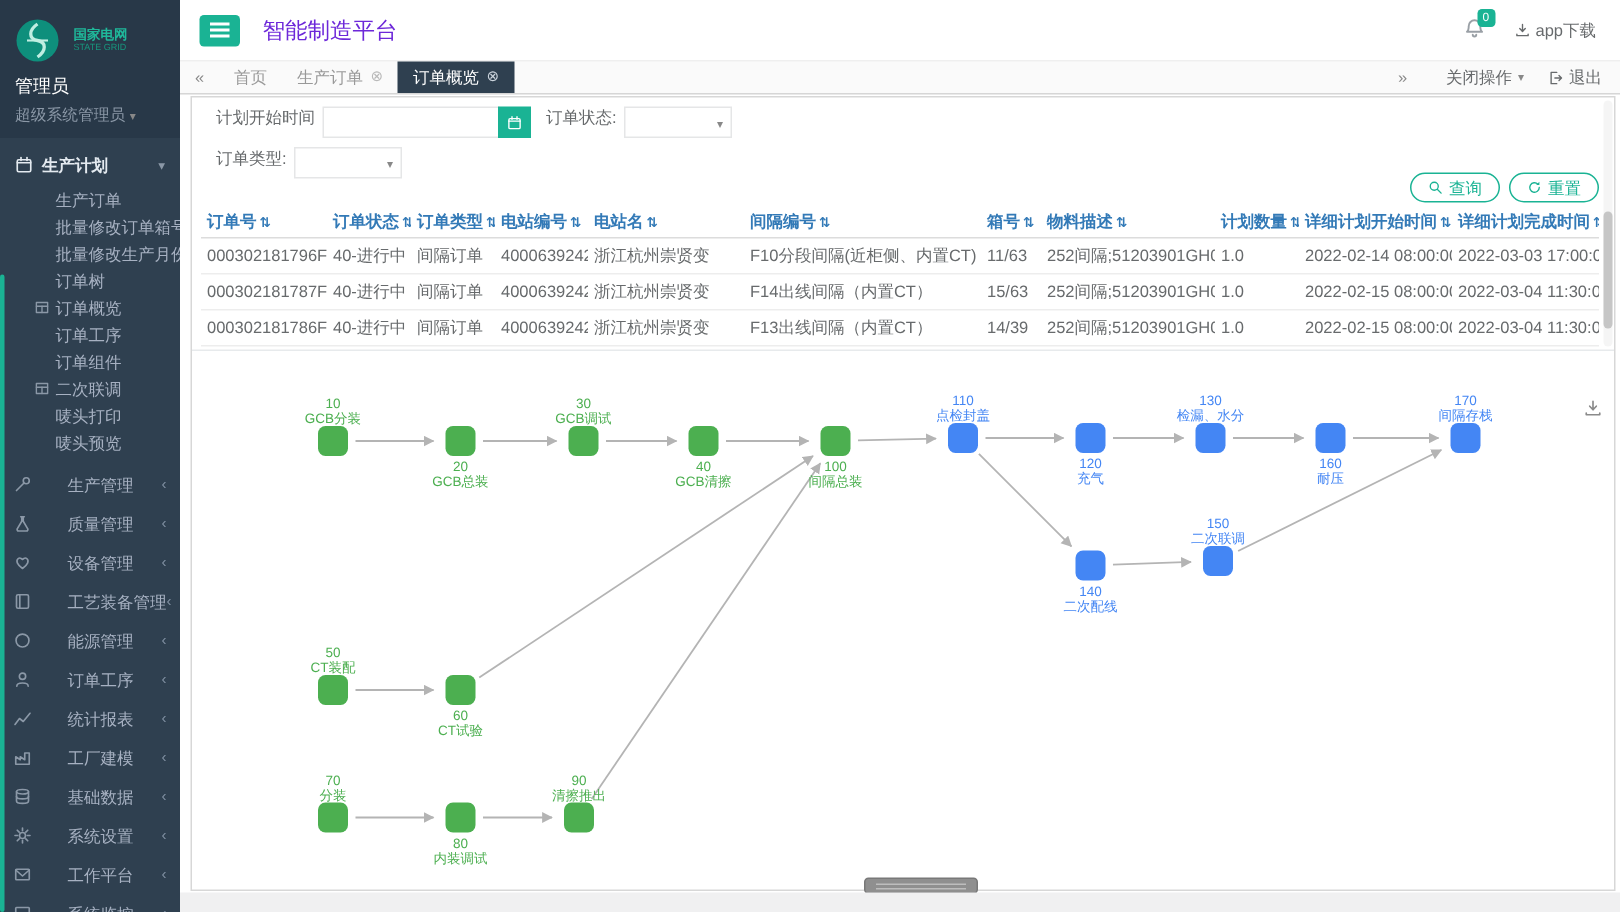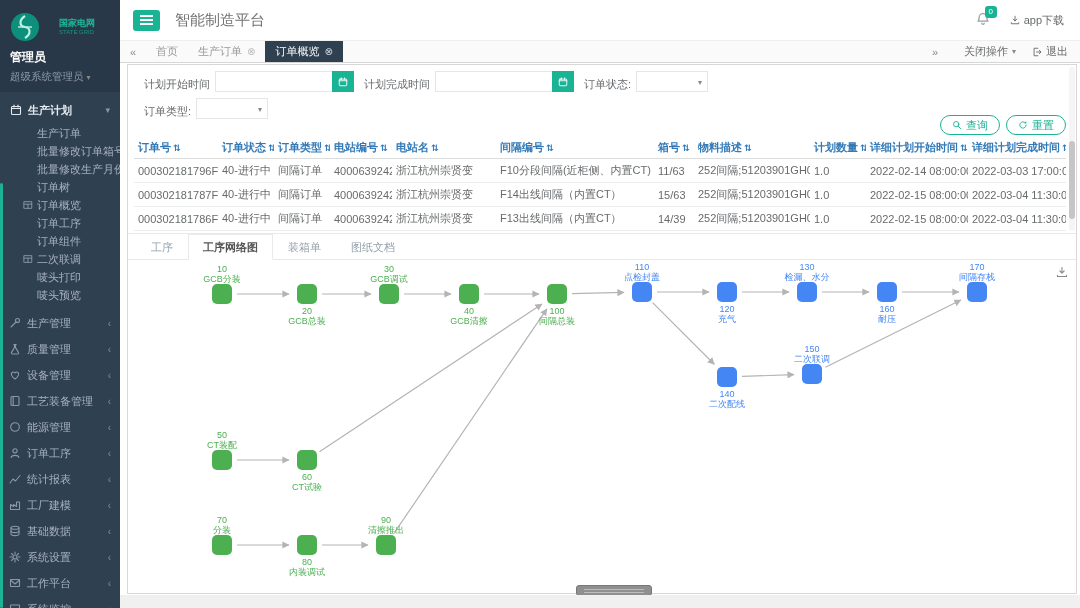--- a/index.html
+++ b/index.html
@@ -3,45 +3,45 @@
 <meta charset="utf-8">
 <style>
 *{box-sizing:border-box;margin:0;padding:0}
 html,body{width:1080px;height:608px;overflow:hidden}
 body{font-family:"Liberation Sans","DejaVu Sans",sans-serif;font-size:11px;color:#676a6c;background:#fff}
 .app{position:relative;width:1080px;height:608px;overflow:hidden;background:#fff}
 
 
 .sidebar{position:absolute;left:0;top:0;width:120px;height:608px;background:#2f4050;overflow:hidden}
 .profile{height:92px;padding:12px 10px 0;background:#283848}
-.logo-row{display:flex;align-items:center;gap:19px}
+.logo-row{display:flex;align-items:center;gap:9px}
 .logo-badge svg{display:block}
 .logo-text{color:#1fb89a;font-weight:bold;font-size:9px;line-height:1.2}
 .logo-text .sub{font-size:6px;color:#17967d;font-weight:normal}
-.username{color:#fff;font-size:12px;font-weight:bold;margin-top:7px}
+.username{color:#fff;font-size:12px;font-weight:normal;margin-top:7px}
 .role{color:#8b98a7;font-size:10.5px;margin-top:4px}
 .section-head{display:flex;align-items:center;height:24px;margin-top:6px;padding:0 10px;color:#e4eaf0;font-weight:bold}
 .section-head .lbl{margin-left:6px}
 .section-head .chev{margin-left:auto;color:#8b98a7;font-size:9px;font-weight:normal}
 .submenu{margin-top:2px}
 .sub-item{display:flex;align-items:center;height:18px;padding-left:37px;color:#a7b1c2;white-space:nowrap;cursor:pointer}
 .sub-item.has-ic{padding-left:23px}
 .sub-item .ic{margin-right:4px;color:#8b98a7}
 .nav-sections{position:absolute;left:0;top:310px;width:120px}
 .nav-item{display:flex;align-items:center;height:26px;padding:0 9px;color:#a7b1c2;white-space:nowrap;cursor:pointer}
 .nav-item .ic{color:#8b98a7}
-.nav-item .lbl{margin-left:6px}
+.nav-item .lbl{margin-left:24px}
 .nav-item .chev{margin-left:auto;color:#7f8ea0;font-size:10px}
 .green-strip{position:absolute;left:0;top:183px;width:3px;height:425px;background:#1ab394;border-radius:2px}
 
 
 .topbar{position:absolute;left:120px;top:0;width:960px;height:40px;background:#fff;display:flex;align-items:center}
 .hamburger{width:27px;height:21px;background:#1ab394;border-radius:3px;margin-left:13px;display:flex;flex-direction:column;justify-content:center;align-items:center;gap:2px;cursor:pointer}
 .hamburger i{display:block;width:13px;height:2px;background:#fff}
-.app-title{margin-left:15px;font-size:15px;color:#737373}
+.app-title{margin-left:15px;font-size:15px;color:#6d28d9}
 .topbar-right{margin-left:auto;display:flex;align-items:center;gap:20px;padding-right:16px}
 .bell-wrap{position:relative;color:#9aa0a6;cursor:pointer}
 .badge{position:absolute;top:-6px;right:-7px;min-width:12px;height:12px;background:#1ab394;color:#fff;font-size:8px;line-height:12px;text-align:center;border-radius:3px;padding:0 1px}
 .app-dl{display:flex;align-items:center;gap:4px;color:#676a6c;cursor:pointer}
 .app-dl .ic{color:#676a6c}
 
 
 .tabbar{position:absolute;left:120px;top:40px;width:960px;height:23px;background:#fafafa;border-top:1px solid #efefef;border-bottom:1px solid #d6d6d6;display:flex;align-items:stretch;color:#999}
 .tab-nav{width:26px;display:flex;align-items:center;justify-content:center;color:#888;cursor:pointer}
 .tab{display:flex;align-items:center;gap:5px;padding:0 10px;cursor:pointer;white-space:nowrap}
@@ -53,21 +53,21 @@
 .caret{font-size:8px;color:#888}
 
 
 .content{position:absolute;left:120px;top:64px;width:960px;height:544px;background:#fff}
 .panel{position:absolute;left:7px;top:0;width:950px;height:530px;background:#fff;border:1px solid #d7d7d7}
 .bottom-strip{position:absolute;left:0;top:531px;width:960px;height:13px;background:#f0f0f1}
 
 
 .frow{position:absolute;left:16px;display:flex;align-items:center;gap:10px}
 .frow1{top:6px}.frow2{top:33px}
-.fgroup{display:flex;align-items:flex-end}
+.fgroup{display:flex;align-items:flex-start}
 .flabel{margin-right:5px;white-space:nowrap}
 .finputwrap{display:flex;align-items:stretch}
 .finput{width:118px;height:21px;border:1px solid #e5e6e7;outline:none;font-size:11px;padding:0 4px;color:#676a6c}
 .faddon{width:22px;height:21px;background:#1ab394;color:#fff;display:flex;align-items:center;justify-content:center;margin-left:-1px;cursor:pointer}
 .fselect{position:relative;width:72px;height:21px;border:1px solid #e5e6e7;background:#fff;cursor:pointer}
 .fselect .caret{position:absolute;right:5px;top:6px}
 .actions{position:absolute;top:50px;right:10px;display:flex;gap:6px}
 .btn{display:flex;align-items:center;gap:4px;height:20px;padding:0 11px;border:1px solid #1ab394;border-radius:11px;background:#fff;color:#1ab394;font-size:11px;cursor:pointer}
 .btn .ic{color:#1ab394}
 
@@ -363,36 +363,20 @@
       </span>
     </div>
   </div>
 
   <div class="content">
     <div class="panel">
 
       <div class="frow frow1" id="filter-row1">
           <div class="fgroup">
             <span class="flabel">计划开始时间</span>
-            <div class="finputwrap">
-              <input class="finput" style="">
-              <span class="faddon">
-                <span class="ic sm">
-                  <svg viewBox="0 0 12 12">
-                    <rect x="1.5" y="2.5" width="9" height="8" rx="1"></rect>
-                    <line x1="1.5" y1="4.5" x2="10.5" y2="4.5"></line>
-                    <line x1="4" y1="1" x2="4" y2="3"></line>
-                    <line x1="8" y1="1" x2="8" y2="3"></line>
-                  </svg>
-                </span>
-              </span>
-            </div>
-          </div>
-          <div class="fgroup">
-            <span class="flabel">计划完成时间</span>
             <div class="finputwrap">
               <input class="finput" style="">
               <span class="faddon">
                 <span class="ic sm">
                   <svg viewBox="0 0 12 12">
                     <rect x="1.5" y="2.5" width="9" height="8" rx="1"></rect>
                     <line x1="1.5" y1="4.5" x2="10.5" y2="4.5"></line>
                     <line x1="4" y1="1" x2="4" y2="3"></line>
                     <line x1="8" y1="1" x2="8" y2="3"></line>
                   </svg>
@@ -517,26 +501,20 @@
                 <td>2022-03-01 17:30:00</td>
               </tr>
             </tbody>
         </table>
       </div>
       <div class="vscroll">
           <div class="vthumb"></div>
         </div>
 
       <div class="detail">
-        <div class="dtabs" id="dtabs">
-            <div class="dtab">工序</div>
-            <div class="dtab active">工序网络图</div>
-            <div class="dtab">装箱单</div>
-            <div class="dtab">图纸文档</div>
-          </div>
         <span class="dl-btn ic">
             <svg viewBox="0 0 12 12">
               <path d="M6 1.5 V7 M3.8 4.8 L6 7.2 L8.2 4.8"></path>
               <path d="M1.5 9.3 V10.5 H10.5 V9.3"></path>
             </svg>
           </span>
         <div class="diagram">
           <svg id="net-svg" width="948" height="325">
             <defs>
               <marker id="arw" markerWidth="7" markerHeight="7" refX="5.5" refY="3" orient="auto">

